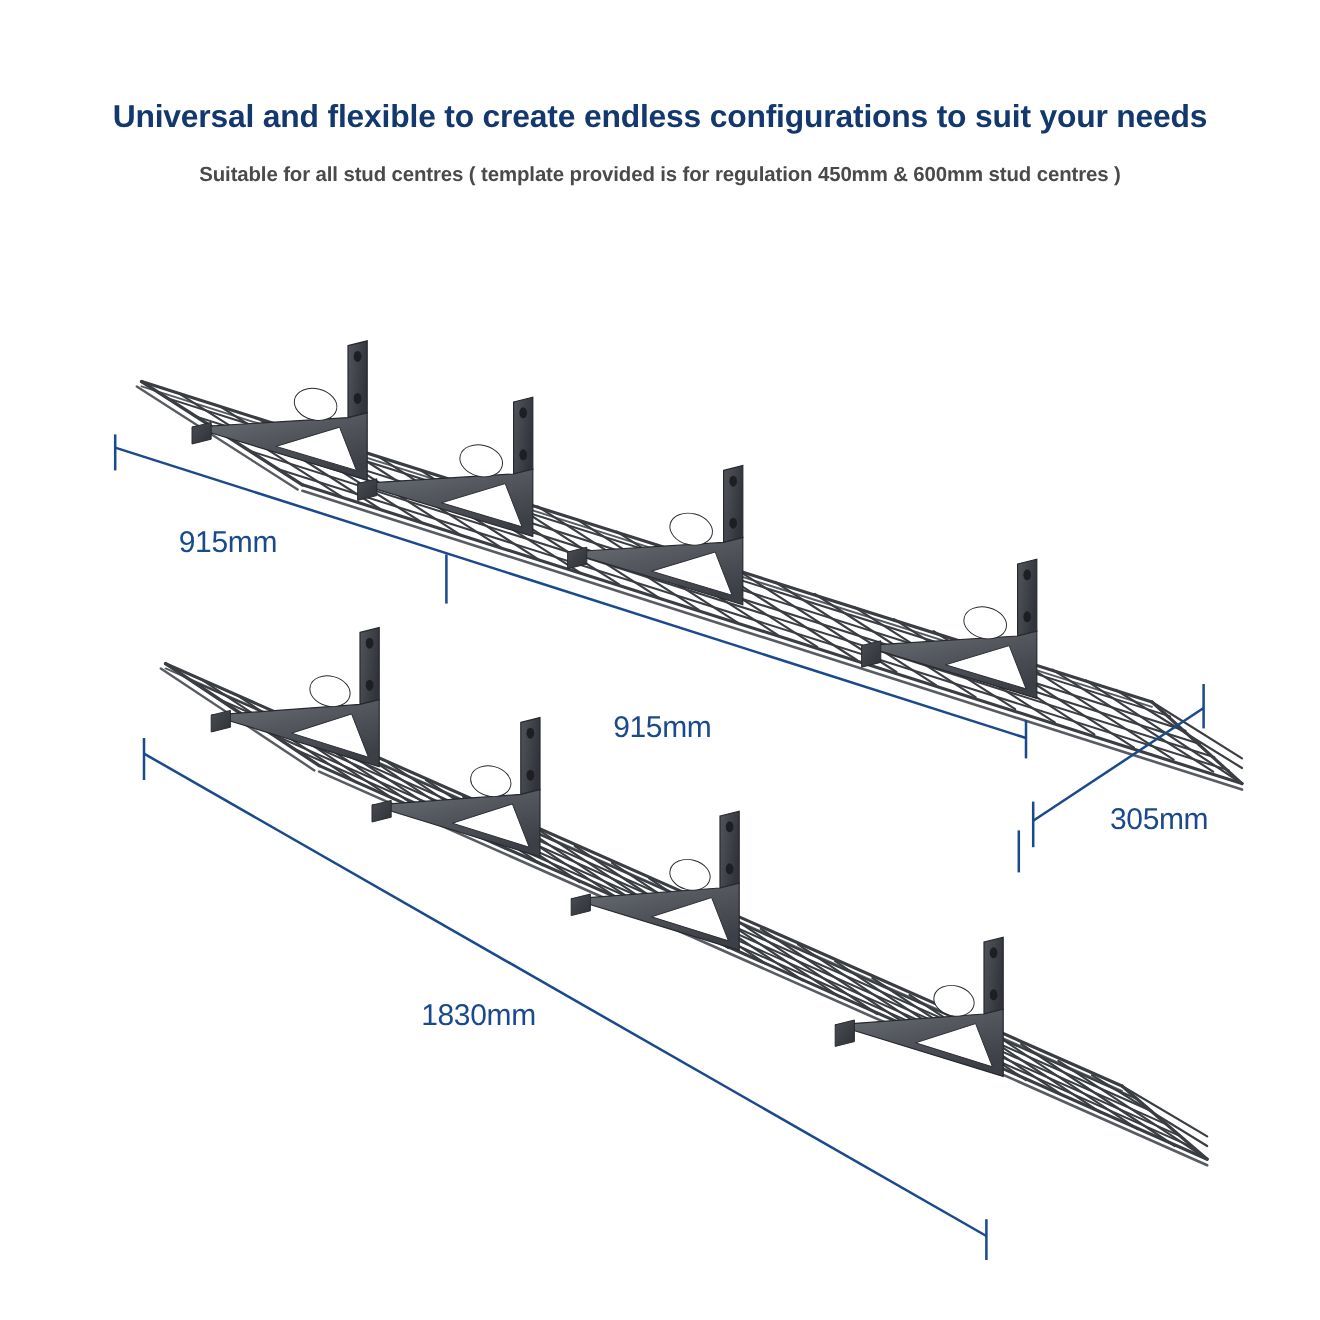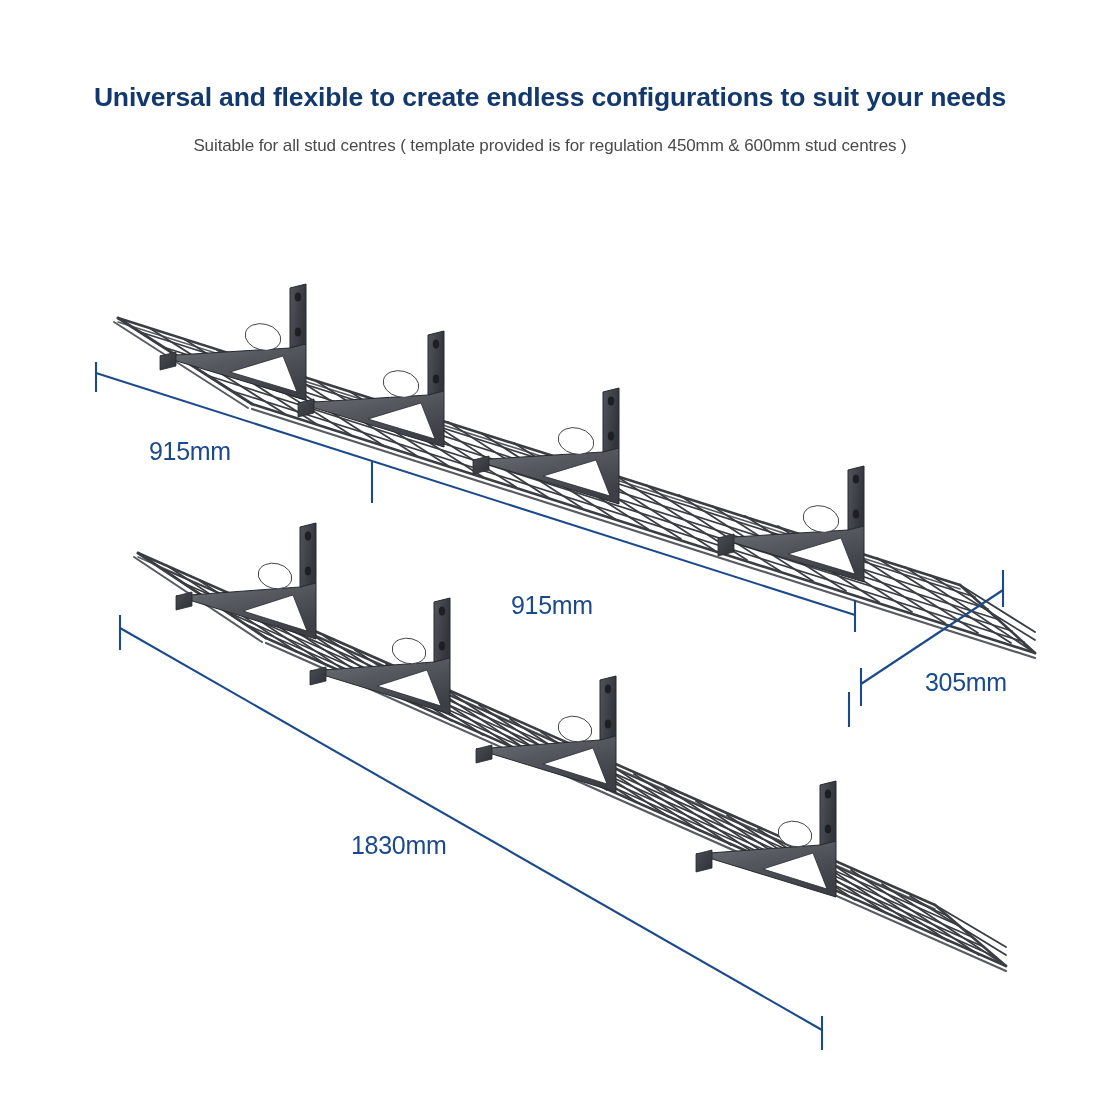--- a/index.html
+++ b/index.html
@@ -34,21 +34,21 @@
     letter-spacing: -0.15px;
     color: #12386e;
     white-space: nowrap;
   }
   #subhead {
     position: absolute;
     left: 0;
     top: 136px;
     width: 1100px;
     font-size: 17px;
-    font-weight: normal;
+    font-weight: bold;
     letter-spacing: -0.1px;
     color: #4a4a4a;
     white-space: nowrap;
   }
 
   
   #artwork {
     position: absolute;
     left: 0;
     top: 0;

